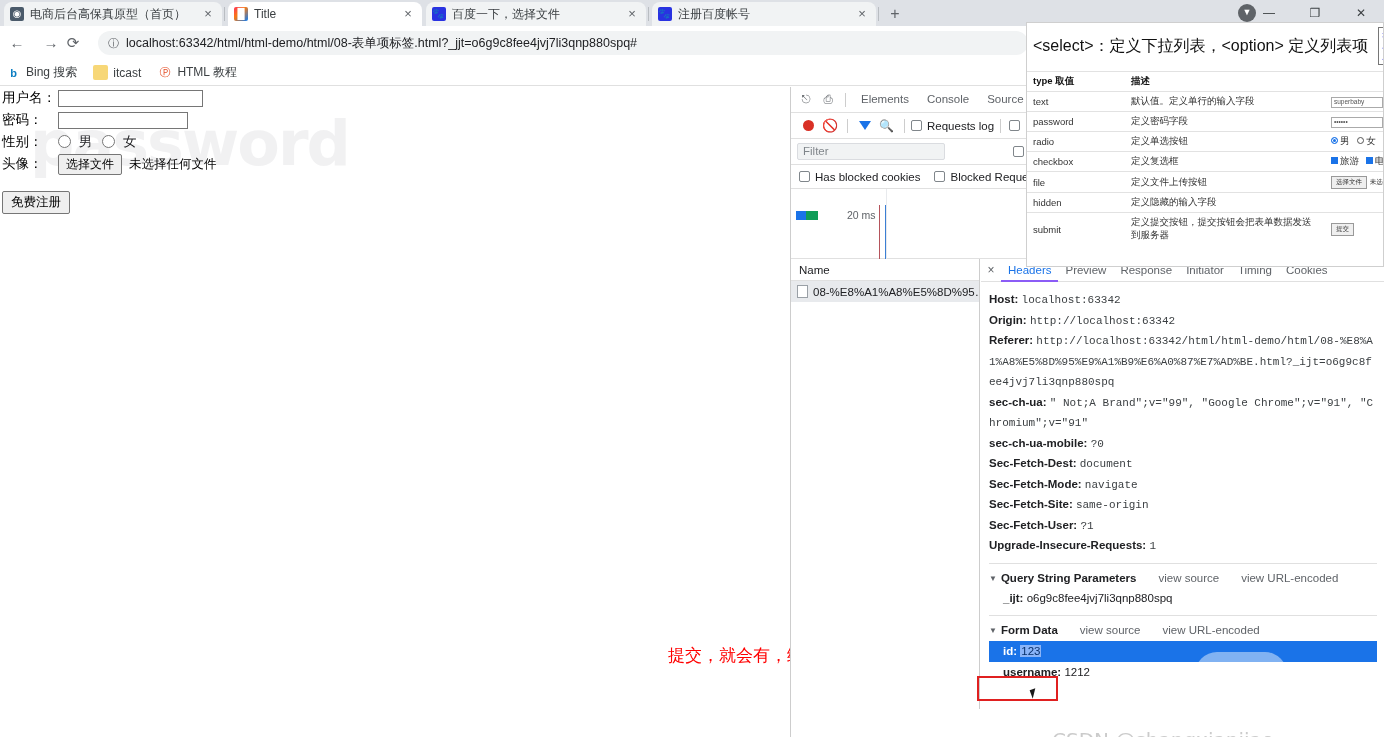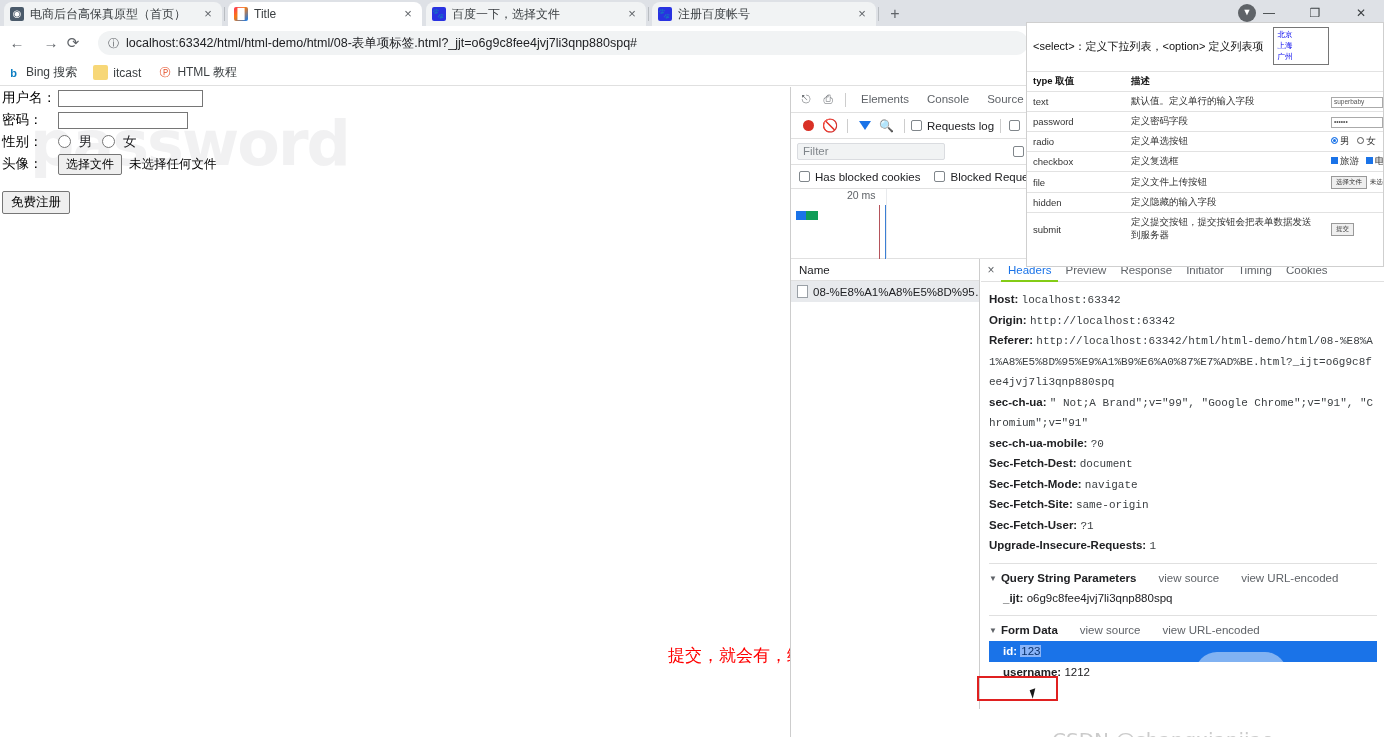--- a/index.html
+++ b/index.html
@@ -143,21 +143,21 @@
   .dt-filterrow2 {
     position: absolute; top: 78px; left: 0; width: 594px; height: 24px;
     border-bottom: 1px solid #e0e0e0; display: flex; align-items: center; padding: 0 8px;
   }
 
   .dt-timeline {
     position: absolute; top: 102px; left: 0; width: 594px; height: 70px;
     border-bottom: 1px solid #e0e0e0; background: #fff;
   }
   .tl-seg { position: absolute; top: 0; height: 70px; border-right: 1px solid #e8eaed; }
-  .tl-label { position: absolute; top: 0; font-size: 10.5px; color: #5f6368; }
+  .tl-label { position: absolute; top: 20px; font-size: 10.5px; color: #5f6368; }
   .tl-bar { position: absolute; left: 5px; top: 22px; width: 22px; height: 9px; background: #1a73e8; }
   .tl-bar .green { position: absolute; right: 0; top: 0; width: 12px; height: 9px; background: #0f9d58; }
   .tl-vline { position: absolute; top: 16px; width: 1px; height: 54px; }
 
   .dt-splitleft {
     position: absolute; top: 172px; left: 0; width: 189px; height: 450px;
     border-right: 1px solid #cdcdcd; background: #fff;
   }
   .namehdr { height: 22px; border-bottom: 1px solid #e0e0e0; display:flex; align-items:center;
              padding-left: 8px; font-size: 11.5px; color: #202124; }
@@ -165,21 +165,21 @@
              padding-left: 6px; font-size: 11.5px; color: #202124; overflow:hidden; white-space:nowrap; }
   .doc-ic { width: 11px; height: 13px; border: 1px solid #9aa0a6; background:#fff; margin-right: 5px; flex:0 0 11px; }
 
   .dt-detail {
     position: absolute; top: 172px; left: 190px; width: 404px; height: 565px;
     background: #fff;
   }
   .det-tabbar { height: 23px; border-bottom: 1px solid #e0e0e0; display:flex; align-items:center; }
   .det-x { width: 20px; text-align: center; color: #5f6368; font-size: 12px; }
   .det-tab { padding: 0 7px; font-size: 11.5px; color: #5f6368; line-height: 22px; height:23px; }
-  .det-tab.sel { color: #1a73e8; border-bottom: 2px solid #84cc16; }
+  .det-tab.sel { color: #1a73e8; border-bottom: 2px solid #8b5cf6; }
   .det-body { padding: 8px 8px 0 8px; font-size: 11.5px; line-height: 19.5px; }
   .hkey { font-weight: bold; color: #202124; }
   .hval { color: #3c4043; font-family: "Liberation Mono", "DejaVu Sans Mono", monospace; font-size: 11px; }
   .sect {
     border-top: 1px solid #e0e0e0; margin-top: 6px; padding-top: 5px;
     display: flex; align-items: center;
   }
   .sect .caret { font-size: 8px; margin-right: 4px; color: #5f6368; }
   .sect .stitle { font-weight: bold; font-size: 11.5px; }
   .sect .slink { color: #5f6368; margin-left: 22px; font-size: 11.5px; }
@@ -198,21 +198,21 @@
     transform: rotate(-20deg);
   }
 
   
   .overlay {
     position: absolute; top: 22px; left: 1026px; width: 358px; height: 245px;
     background: #ffffff; border: 1px solid #cfcfcf; overflow: hidden;
     font-size: 10px;
   }
   .ov-line { display: flex; align-items: center; padding: 4px 6px 0 6px; white-space: nowrap; }
-  .ov-line .lbl { font-size: 11px; color: #111; }
+  .ov-line .lbl { font-size: 16px; color: #111; }
   .ov-select {
     width: 56px; height: 38px; border: 1px solid #767676; background: #fff;
     margin-left: 10px; font-size: 7.5px; line-height: 11px; padding: 1px 3px; color: #0000ee;
   }
   .ov-textarea {
     width: 88px; height: 26px; border: 1px solid #767676; background: #fff;
     margin-left: 6px; font-size: 6.5px; line-height: 8px; padding: 1px 2px;
     color: #333; position: relative; overflow: hidden;
   }
   .ov-textarea .grip {

